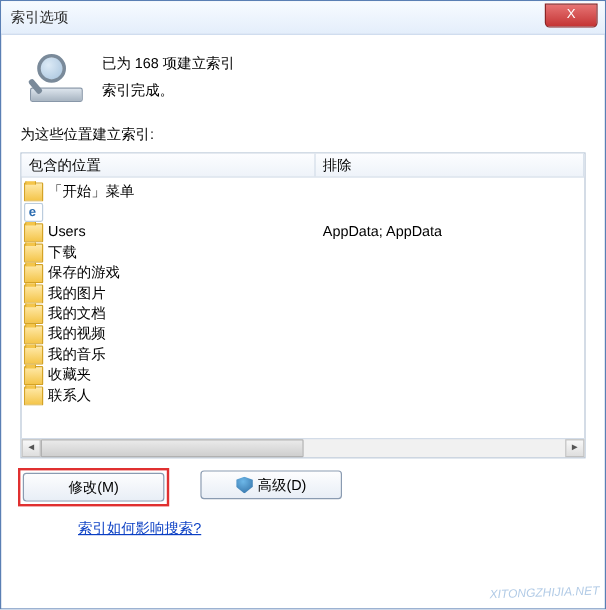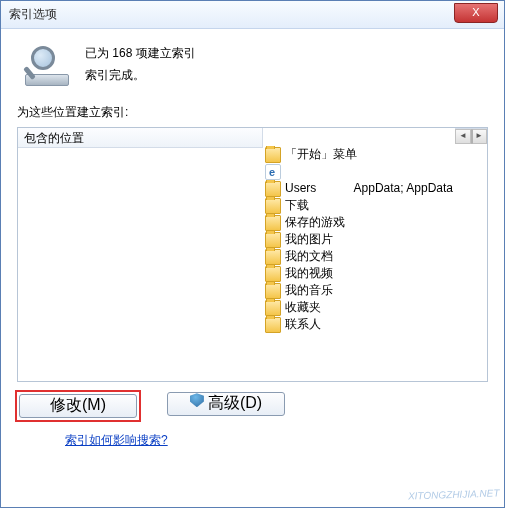--- a/index.html
+++ b/index.html
@@ -48,21 +48,21 @@
     cursor: pointer;
   }
   .content {
     flex: 1;
     padding: 12px 16px 10px 16px;
     display: flex;
     flex-direction: column;
   }
   .status-row {
     display: flex;
-    align-items: center;
+    align-items: flex-start;
     margin-bottom: 18px;
   }
   .mag-icon {
     width: 44px;
     height: 40px;
     margin-right: 16px;
     margin-left: 8px;
     margin-top: 4px;
     position: relative;
   }
@@ -100,21 +100,21 @@
     line-height: 1.8;
     padding-top: 2px;
   }
   .section-label {
     margin-bottom: 6px;
   }
   .list-frame {
     border: 1px solid #b7c5d6;
     height: 255px;
     display: flex;
-    flex-direction: row;
+    flex-direction: column;
     background: #fff;
   }
   .list-header {
     display: flex;
     height: 20px;
     background: linear-gradient(#fcfdff, #eef3f9);
     border-bottom: 1px solid #d3dce8;
   }
   .list-header .col {
     padding: 2px 6px;
@@ -122,21 +122,21 @@
     font-size: 12px;
   }
   .list-header .col1 { width: 245px; }
   .list-header .col2 { flex: 1; }
   .list-body {
     flex: 1;
     overflow: hidden;
     position: relative;
   }
   .list-rows {
-    padding: 18px 2px;
+    padding: 3px 2px;
   }
   .row {
     display: flex;
     align-items: center;
     height: 17px;
     line-height: 17px;
     white-space: nowrap;
   }
   .row .c1 {
     width: 243px;
@@ -226,23 +226,24 @@
     margin-top: 10px;
     padding-left: 2px;
   }
   .btn {
     width: 118px;
     height: 24px;
     border: 1px solid #8a9bb1;
     border-radius: 3px;
     background: linear-gradient(#fdfdfe, #e8eef6);
     display: flex;
+    align-items: center;
     justify-content: center;
     gap: 4px;
-    font-size: 16px;
+    font-size: 12px;
     cursor: pointer;
   }
   .btn.disabled {
     color: #9aa3ad;
     border-color: #c4ccd6;
     background: linear-gradient(#fafbfc,#eef1f4);
     cursor: default;
   }
   .btn .bi {
     width: 14px;
@@ -317,20 +318,21 @@
         <div>已为 168 项建立索引</div>
         <div>索引完成。</div>
       </div>
     </div>
 
     <div class="section-label">为这些位置建立索引:</div>
 
     <div class="list-frame">
       <div class="list-header">
         <div class="col col1">包含的位置</div>
+        <div class="col col2">排除</div>
       </div>
       <div class="list-body">
         <div class="list-rows" id="rows">
             <div class="row">
               <div class="c1">
                 <span class="ficon folder"></span>
                 <span>「开始」菜单</span>
               </div>
               <div class="c2"></div>
             </div>

